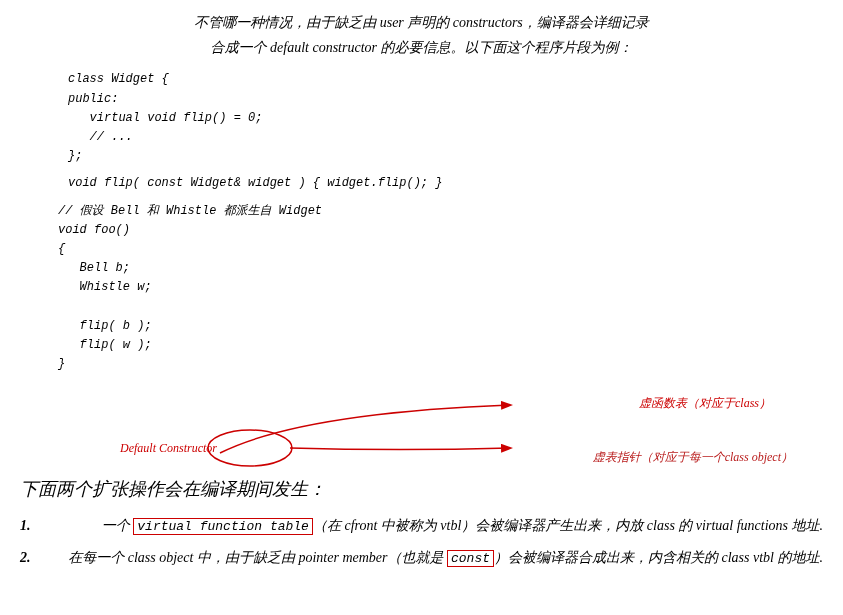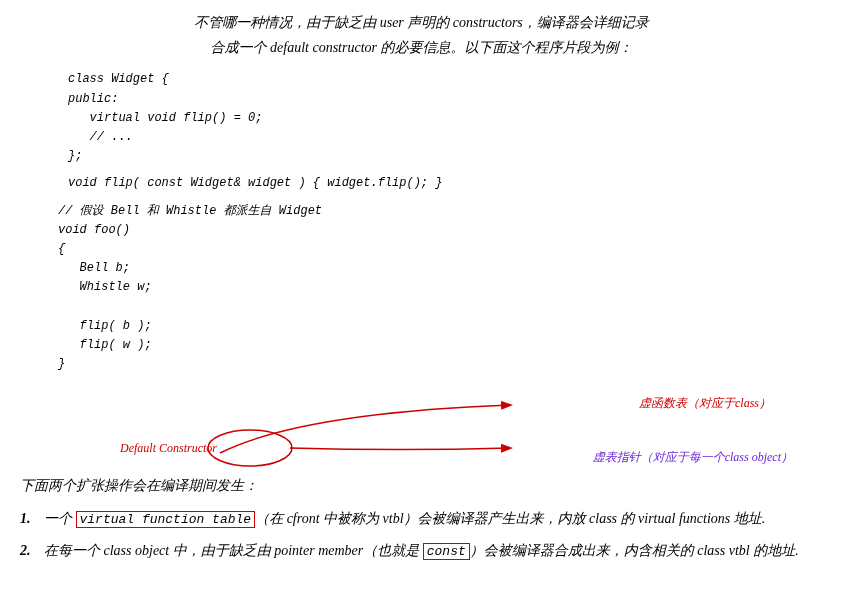--- a/index.html
+++ b/index.html
@@ -47,40 +47,41 @@
     .code-right {
       flex: 1;
       font-family: "Courier New", Courier, monospace;
       font-size: 12px;
       line-height: 1.6;
       margin-left: 38px;
       white-space: pre;
     }
     .bottom-text {
       margin-top: 5px;
-      font-size: 14px;
+      font-size: 18px;
       line-height: 1.8;
     }
     .list-items {
       margin-top: 8px;
     }
     .list-item {
       display: flex;
       flex-direction: row;
       margin-bottom: 8px;
       line-height: 1.7;
       font-size: 14px;
     }
     .list-number {
       font-weight: bold;
       margin-right: 4px;
       min-width: 20px;
     }
     .list-content {
       flex: 1;
+      text-align: right;
     }
     .inline-code-box {
       display: inline;
       border: 1.5px solid #cc0000;
       font-family: "Courier New", Courier, monospace;
       font-size: 13px;
       padding: 0 3px;
     }
   </style>
 </head>
@@ -115,21 +116,21 @@
 }
     </div>
   </div>
 
   <div style="position:relative; height:75px; margin-left:160px;">
 
     <div style="position:absolute; left:-60px; bottom:12px; color:#cc0000; font-size:12px; white-space:nowrap;">Default Constructor</div>
 
     <div style="position:absolute; right:52px; top:2px; color:#cc0000; font-size:12px; white-space:nowrap;">虚函数表（对应于class）</div>
 
-    <div style="position:absolute; right:30px; bottom:2px; color:#6d28d9; font-size:12px; white-space:nowrap;">虚表指针（对应于每一个class object）</div>
+    <div style="position:absolute; right:30px; bottom:2px; color:#b91c1c; font-size:12px; white-space:nowrap;">虚表指针（对应于每一个class object）</div>
 
     <svg width="640" height="75" style="position:absolute;top:0;left:-160px;">
 
       <path d="M 200 60 Q 280 20 490 12" stroke="#cc0000" stroke-width="1.5" fill="none" marker-end="url(#arr)"></path>
 
       <path d="M 270 55 Q 380 58 490 55" stroke="#cc0000" stroke-width="1.5" fill="none" marker-end="url(#arr)"></path>
 
       <ellipse cx="230" cy="55" rx="42" ry="18" fill="none" stroke="#cc0000" stroke-width="1.5"></ellipse>
       <defs>
         <marker id="arr" markerWidth="8" markerHeight="8" refX="6" refY="3" orient="auto">

